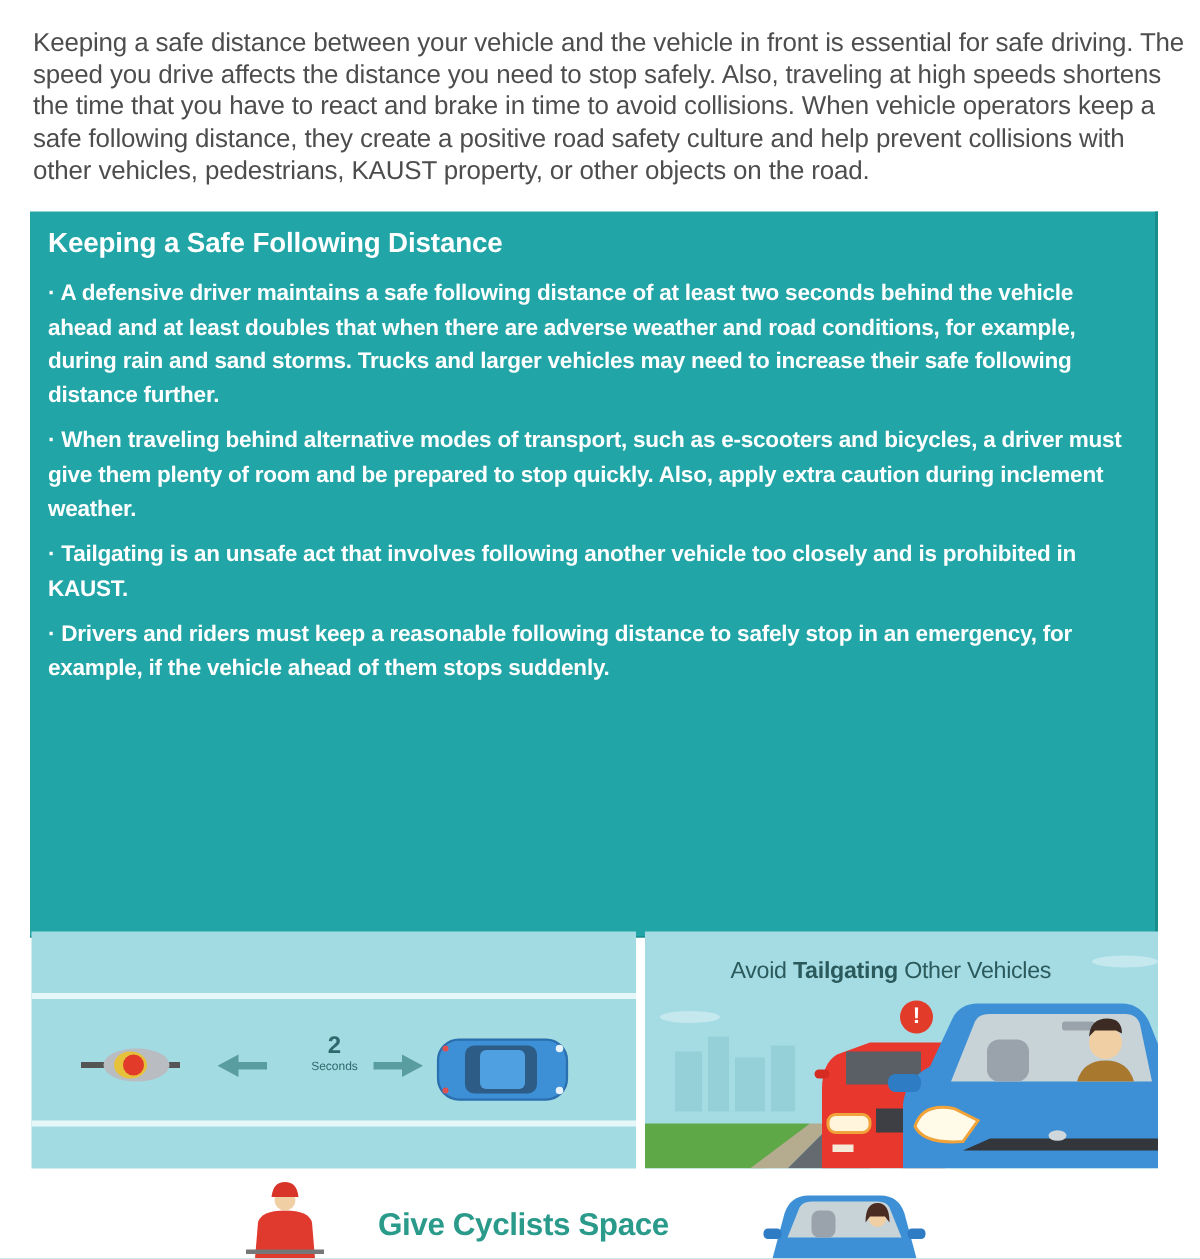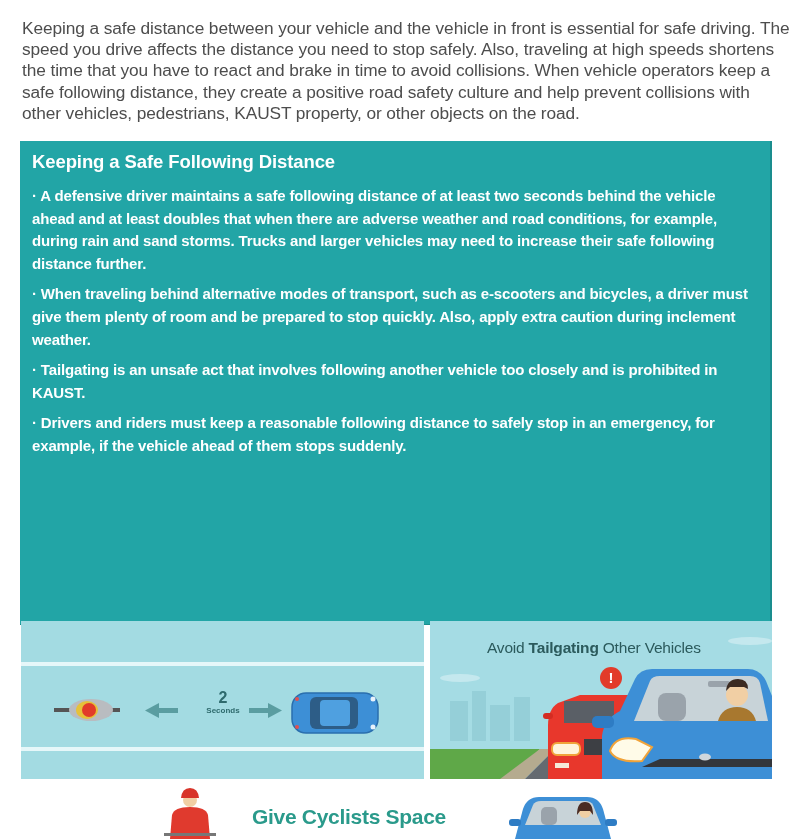--- a/index.html
+++ b/index.html
@@ -27,21 +27,21 @@
 
     .panel-left {
       position: absolute; left: 21px; top: 621px; width: 403px; height: 158px;
       background: #a3dbe2; overflow: hidden;
     }
     .lane-line { position: absolute; left: 0; width: 100%; height: 4px; background: #e6f7f9; }
     .two-sec {
       position: absolute; left: 177px; top: 69px; width: 50px; text-align: center; color: #2e6a6d;
     }
     .two-sec .num { font-size: 16px; font-weight: bold; line-height: 16px; display: block; }
-    .two-sec .lbl { font-size: 8px; font-weight: bold; display: block; }
+    .two-sec .lbl { font-size: 8px; font-weight: normal; display: block; }
 
     .panel-right {
       position: absolute; left: 430px; top: 621px; width: 342px; height: 158px;
       background: #a5dce4; overflow: hidden;
     }
     .panel-right .caption {
       position: absolute; left: 12px; top: 18px; font-size: 15.5px; color: #2b5a5c;
       letter-spacing: -0.2px;
       margin-left: 45px;
     }

